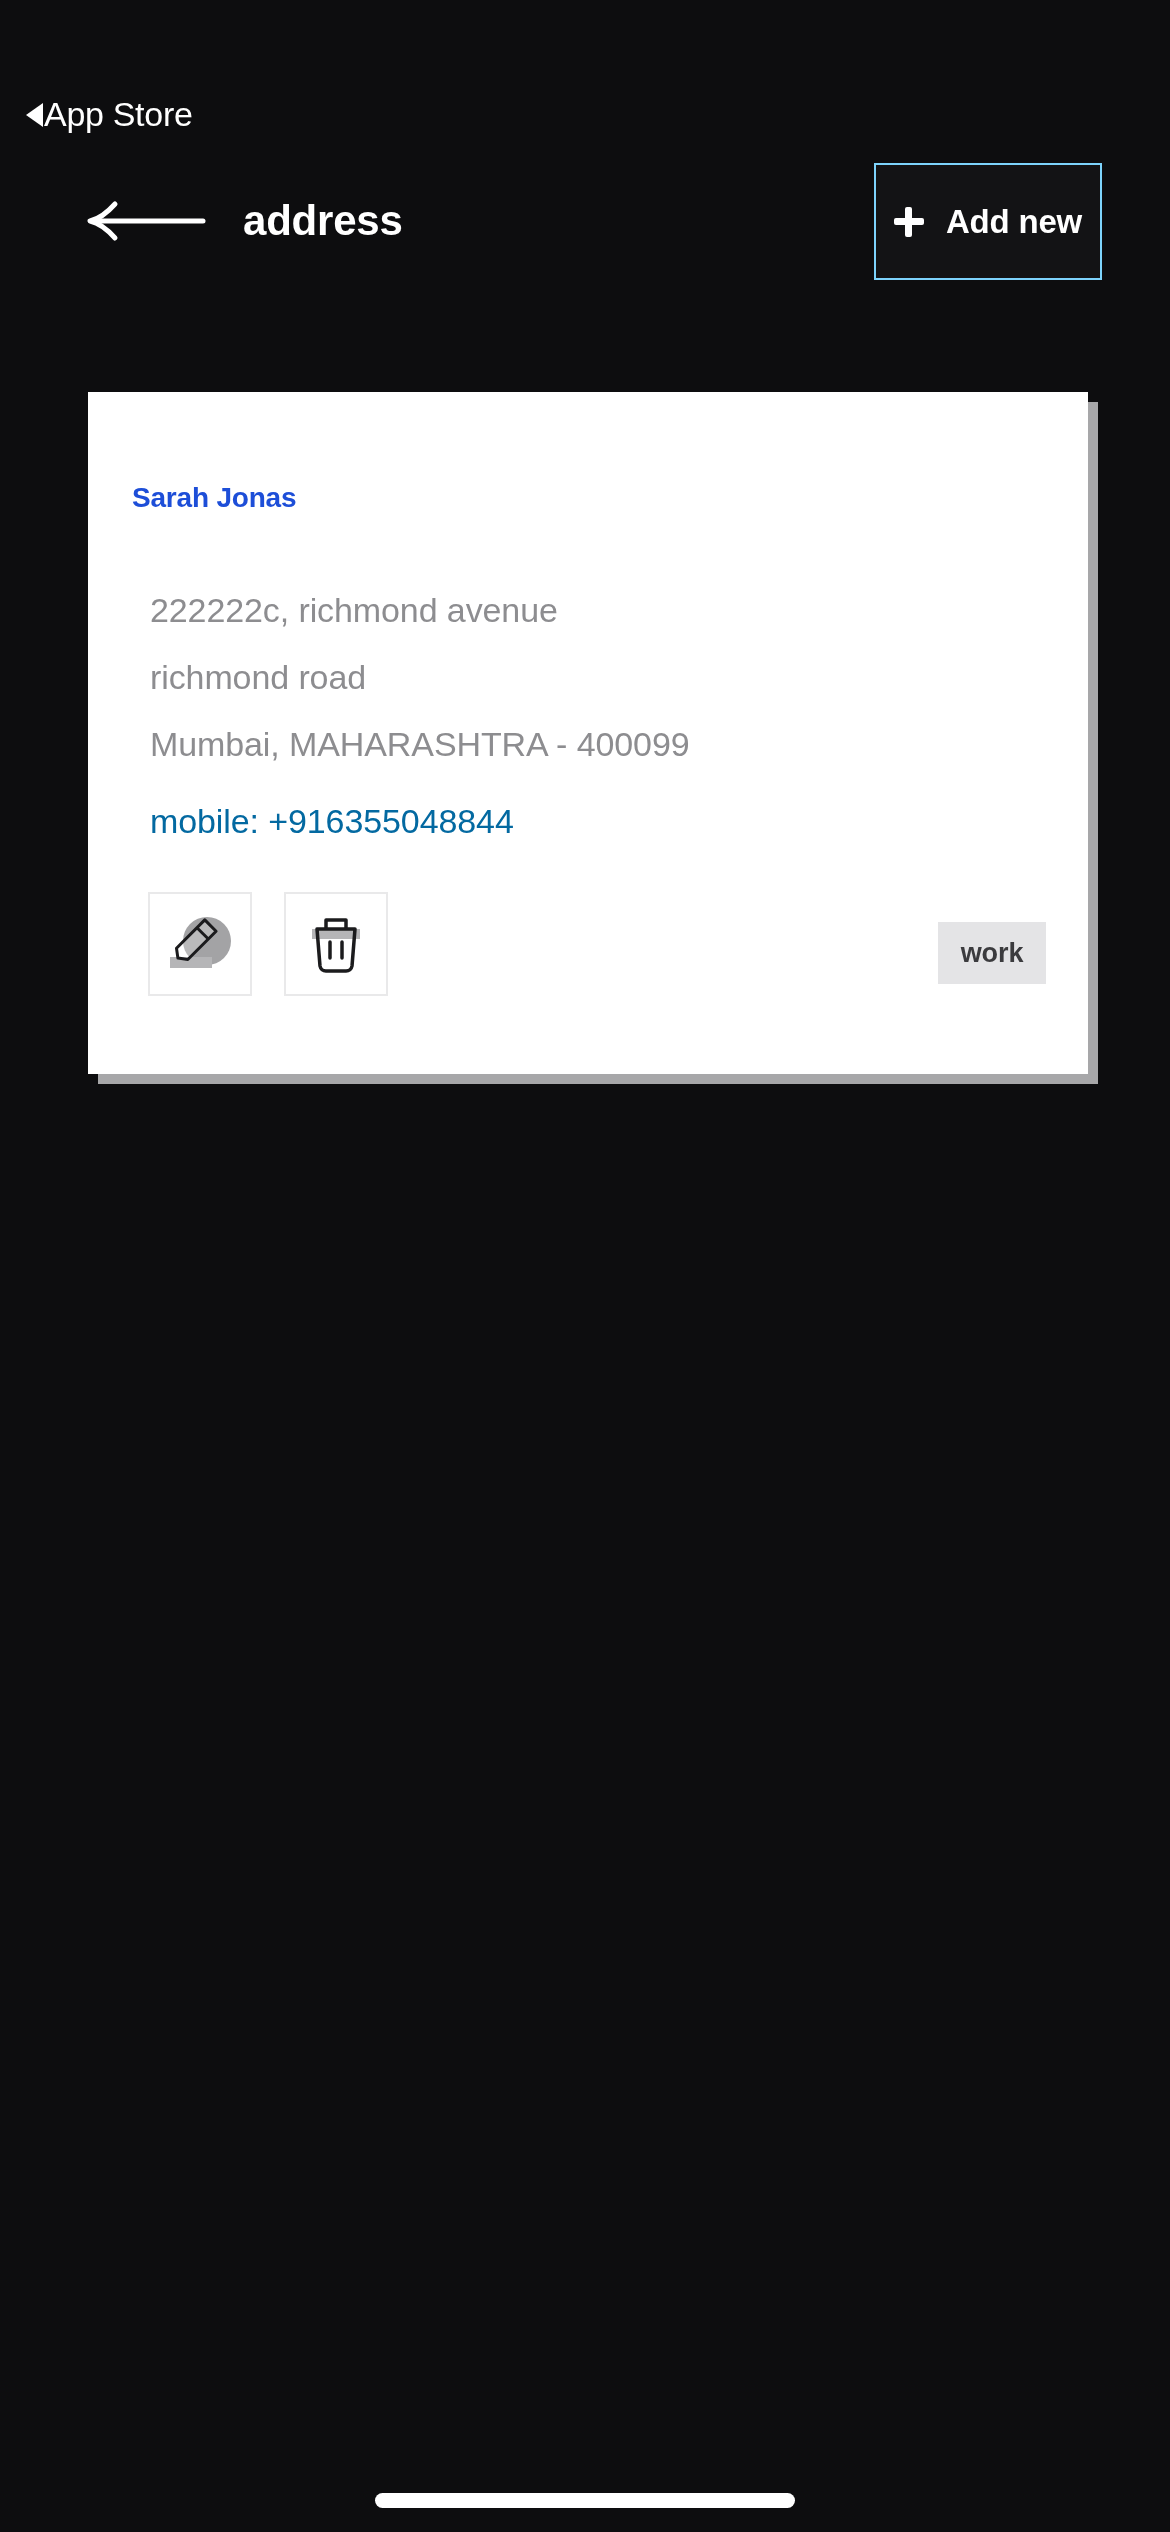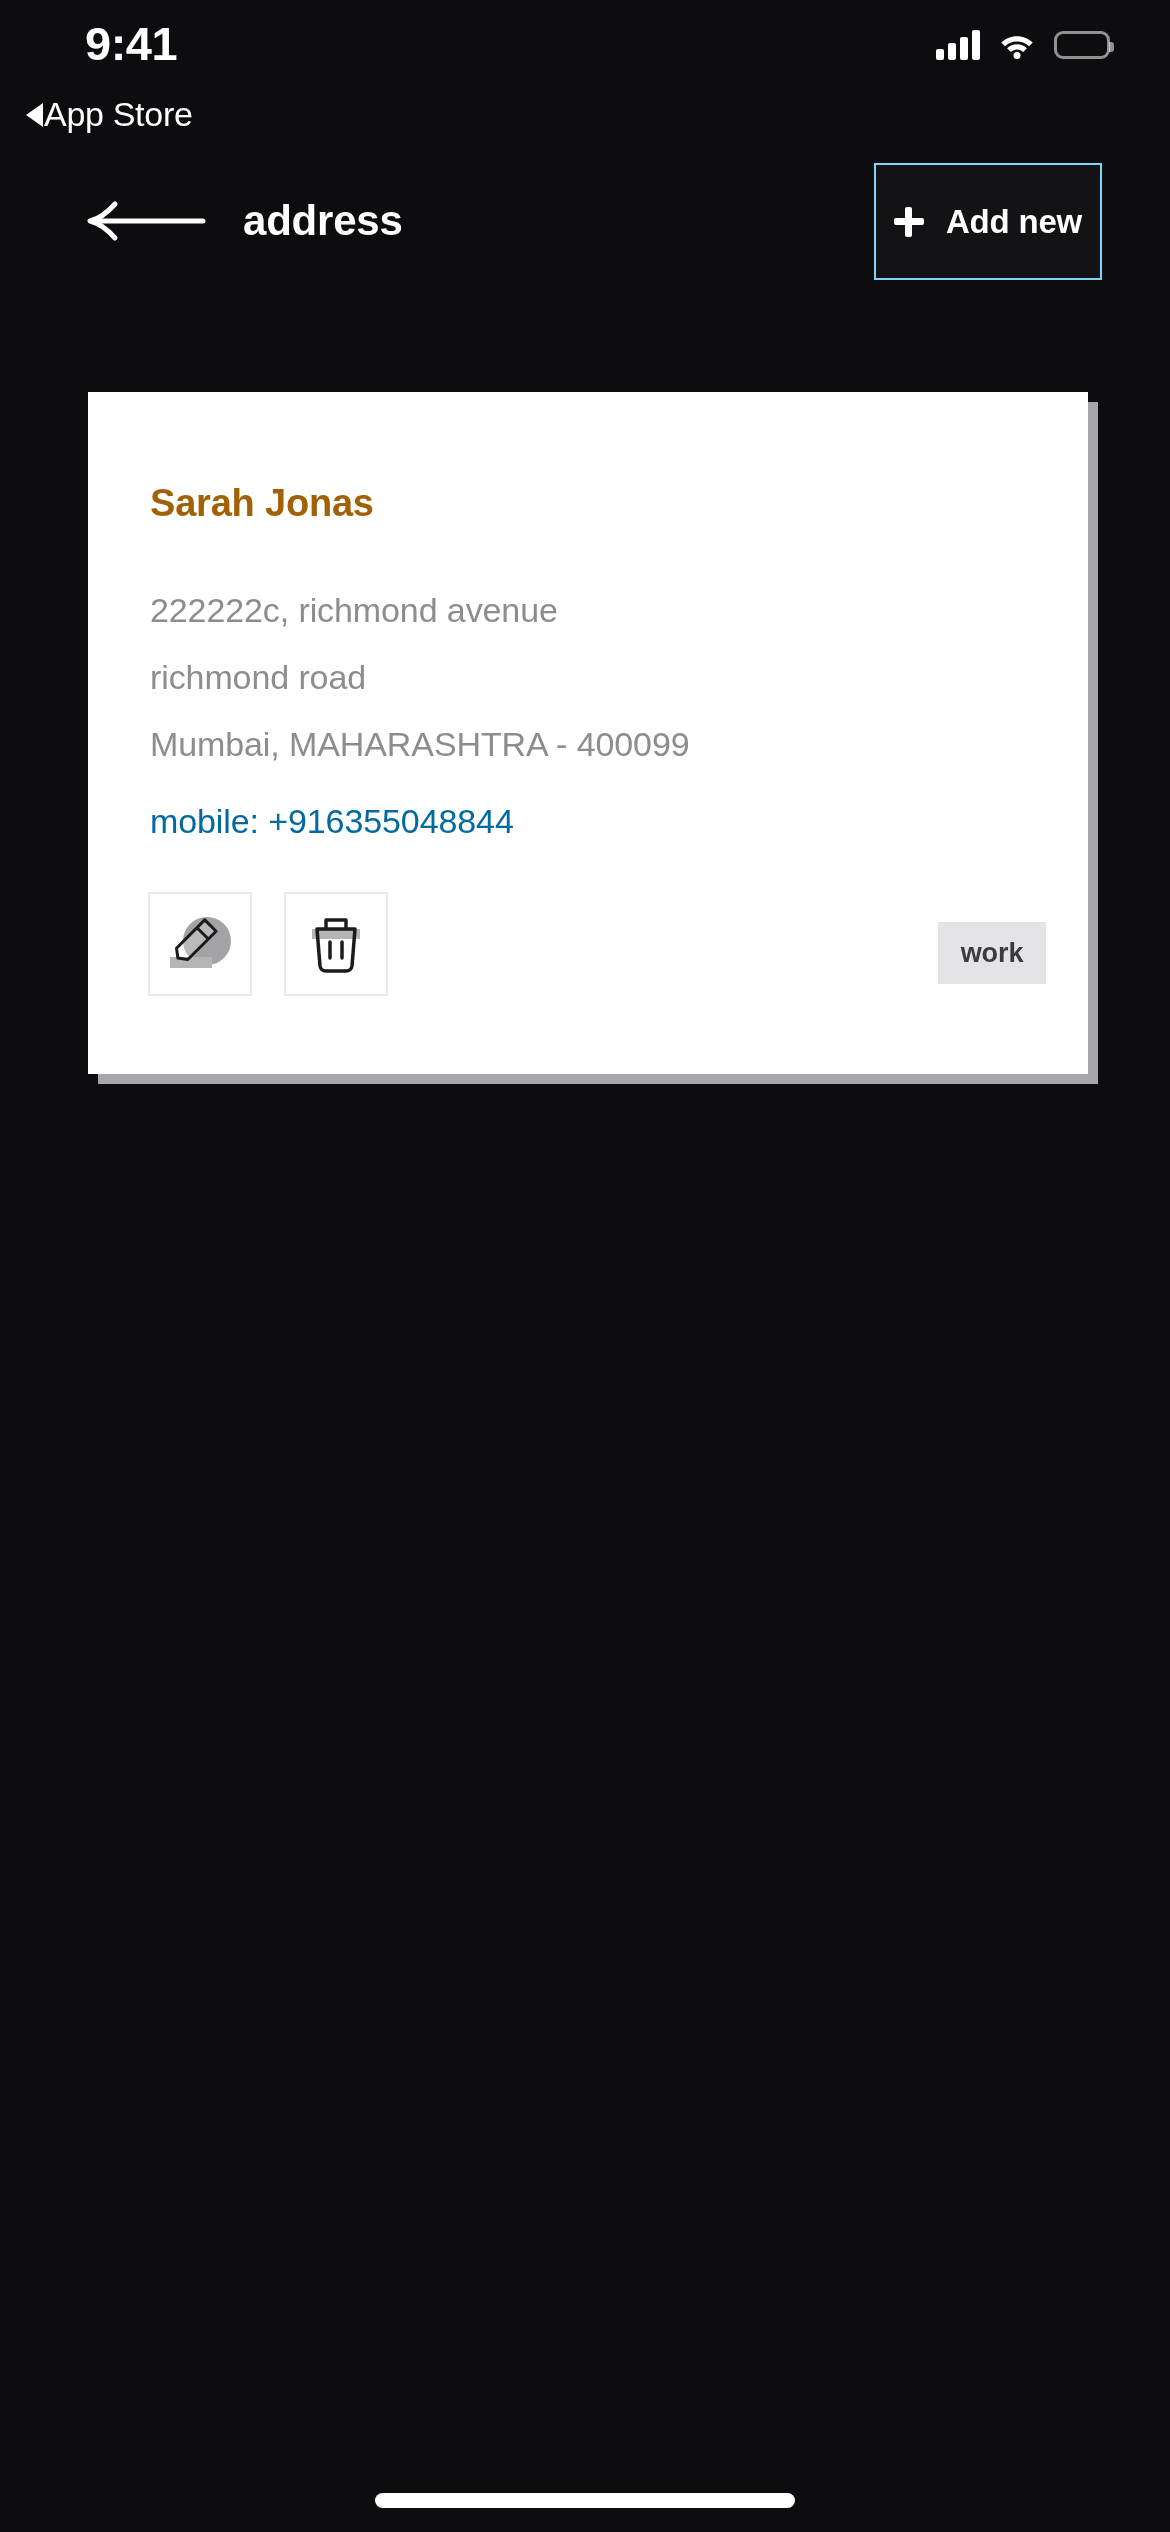--- a/index.html
+++ b/index.html
@@ -195,25 +195,25 @@
     position: absolute;
     left: 0;
     top: 0;
     width: 1000px;
     height: 682px;
     background: #ffffff;
   }
 
   .card-name {
     position: absolute;
-    left: 62px;
+    left: 44px;
     top: 90px;
-    font-size: 38px;
+    font-size: 28px;
     font-weight: 700;
-    color: #a16207;
+    color: #1d4ed8;
     letter-spacing: -0.2px;
   }
 
   .card-address {
     position: absolute;
     left: 62px;
     top: 185px;
     font-size: 34px;
     font-weight: 400;
     color: #8d8d90;
@@ -278,43 +278,20 @@
     height: 15px;
     border-radius: 10px;
     background: #ffffff;
   }
 </style>
 </head>
 <body>
 
 <div class="phone">
 
-  <div class="status-bar">
-    <div class="status-time">9:41</div>
-
-    <div class="status-icons">
-      <span class="cellular">
-        <i></i>
-          <i></i>
-          <i></i>
-          <i></i>
-      </span>
-      <span class="wifi">
-        <svg viewBox="0 0 38 28" width="38" height="28">
-          <path d="M19 5.2c6.1 0 11.6 2.4 15.7 6.3l-3.6 3.8C27.9 12.2 23.7 10.5 19 10.5S10.1 12.2 6.9 15.3L3.3 11.5C7.4 7.6 12.9 5.2 19 5.2z" fill="#ffffff"></path>
-          <path d="M19 13.3c3.8 0 7.3 1.5 9.9 3.9l-3.7 3.9c-1.7-1.5-3.9-2.5-6.2-2.5s-4.5 1-6.2 2.5l-3.7-3.9c2.6-2.4 6.1-3.9 9.9-3.9z" fill="#ffffff"></path>
-          <circle cx="19" cy="24.4" r="3.5" fill="#ffffff"></circle>
-        </svg>
-      </span>
-      <span class="battery">
-        <span class="fill"></span>
-        <span class="nub"></span>
-      </span>
-    </div>
-  </div>
 
   <div class="return-app">
     <span class="tri"></span>
     <span>App Store</span>
   </div>
 
   <div class="header">
 
     <div class="back-btn">
       <svg width="122" height="44" viewBox="0 0 122 44">

